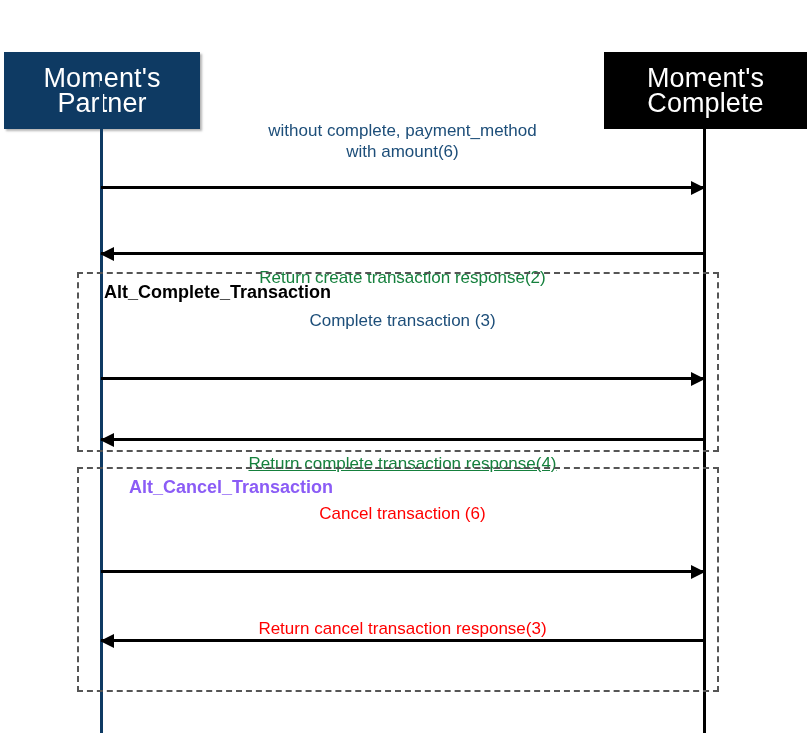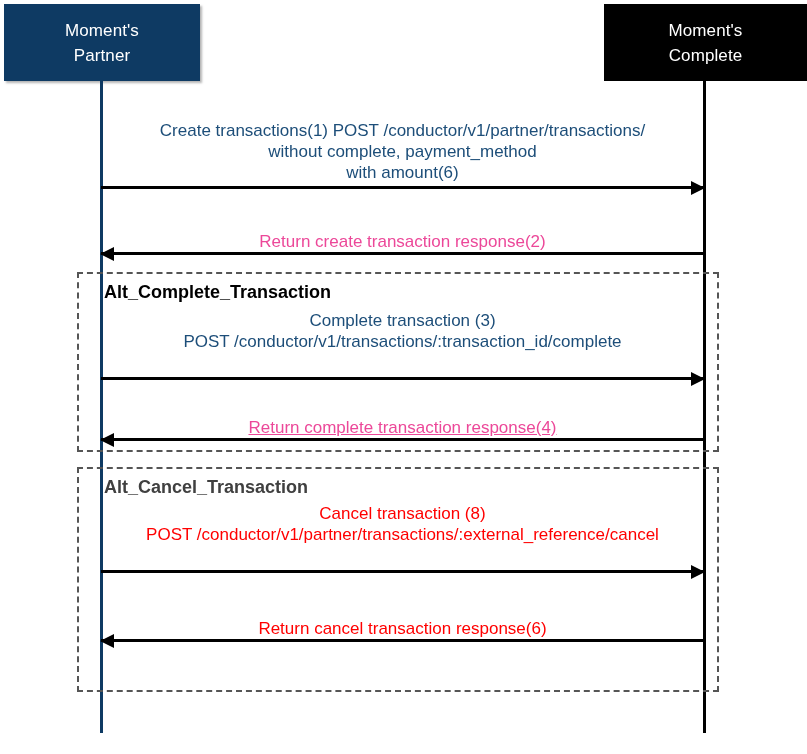--- a/index.html
+++ b/index.html
@@ -22,23 +22,24 @@
 
   
   .actor-box {
     position: absolute;
     box-sizing: border-box;
     display: flex;
     align-items: center;
     justify-content: center;
     text-align: center;
     color: #ffffff;
-    font-size: 17px;
+    font-size: 27px;
     line-height: 25px;
     letter-spacing: 0.1px;
+    margin-top: 48px;
   }
   .actor-left {
     left: 4px;
     top: 4px;
     width: 196px;
     height: 77px;
     background: #0e3a63;
     box-shadow: 2px 2px 2px rgba(120,120,120,0.55);
   }
   .actor-right {
@@ -86,40 +87,40 @@
   
   .msg {
     position: absolute;
     text-align: center;
     line-height: 21px;
     font-size: 17px;
     white-space: nowrap;
   }
   .msg .line { display: block; }
   .msg-blue  { color: #1d4e79; }
-  .msg-black { color: #ec4899; }
+  .msg-black { color: #15803d; margin-top: 36px; }
   .msg-red   { color: #ff0000; }
   .msg b { font-weight: normal; }
 
   
   .alt-frame {
     position: absolute;
     box-sizing: border-box;
     border: 2px dashed #555555;
     background: transparent;
   }
   .alt-label {
     position: absolute;
     font-size: 18px;
     font-weight: bold;
     line-height: 15px;
     white-space: nowrap;
   }
   .alt-label-black { color: #000000; }
-  .alt-label-red   { color: #404040; }
+  .alt-label-red   { color: #8b5cf6; padding-left: 25px; }
 </style>
 </head>
 <body>
 
 <div id="diagram">
 
   <div class="actor-box actor-left">
     <div>
       <span class="actor-label">Moment's</span>
       <span class="actor-label">Partner</span>
@@ -130,64 +131,61 @@
     <div>
       <span class="actor-label">Moment's</span>
       <span class="actor-label">Complete</span>
     </div>
   </div>
 
   <div class="lifeline lifeline-left"></div>
   <div class="lifeline lifeline-right"></div>
 
   <div class="msg msg-blue" style="left:101px; top:120px; width:603px;">
-    <span class="line">Create transactions(1) POST /conductor/v1/partner/transactions/</span>
     <span class="line"><b>without</b><span> complete, payment_method</span></span>
     <span class="line"><b>with</b><span> amount(6)</span></span>
   </div>
   <div class="arrow to-right" style="left:101px; top:186px; width:603px;">
     <span class="head"></span>
   </div>
 
   <div class="msg msg-black" style="left:101px; top:231px; width:603px;">
     <span class="line">Return create transaction response(2)</span>
   </div>
   <div class="arrow to-left" style="left:101px; top:252px; width:603px;">
     <span class="head"></span>
   </div>
 
   <div class="alt-frame" style="left:77px; top:272px; width:642px; height:180px;"></div>
   <div class="alt-label alt-label-black" style="left:104px; top:285px;">Alt_Complete_Transaction</div>
 
   <div class="msg msg-blue" style="left:101px; top:310px; width:603px;">
     <span class="line">Complete transaction (3)</span>
-    <span class="line">POST /conductor/v1/transactions/:transaction_id/complete</span>
   </div>
   <div class="arrow to-right" style="left:101px; top:377px; width:603px;">
     <span class="head"></span>
   </div>
 
   <div class="msg msg-black" style="left:101px; top:417px; width:603px;text-decoration:underline;">
     <span class="line">Return complete transaction response(4)</span>
   </div>
   <div class="arrow to-left" style="left:101px; top:438px; width:603px;">
     <span class="head"></span>
   </div>
 
   <div class="alt-frame" style="left:77px; top:467px; width:642px; height:225px;"></div>
   <div class="alt-label alt-label-red" style="left:104px; top:480px;">Alt_Cancel_Transaction</div>
 
   <div class="msg msg-red" style="left:101px; top:503px; width:603px;">
-    <span class="line">Cancel transaction (8)</span>
-    <span class="line">POST /conductor/v1/partner/transactions/:external_reference/cancel</span>
+    <span class="line">Cancel transaction (6)</span>
   </div>
   <div class="arrow to-right" style="left:101px; top:570px; width:603px;">
     <span class="head"></span>
   </div>
 
   <div class="msg msg-red" style="left:101px; top:618px; width:603px;">
-    <span class="line">Return cancel transaction response(6)</span>
+    <span class="line">Return cancel transaction response(3)</span>
   </div>
   <div class="arrow to-left" style="left:101px; top:639px; width:603px;">
     <span class="head"></span>
   </div>
 
 </div>
 
 </body></html>

